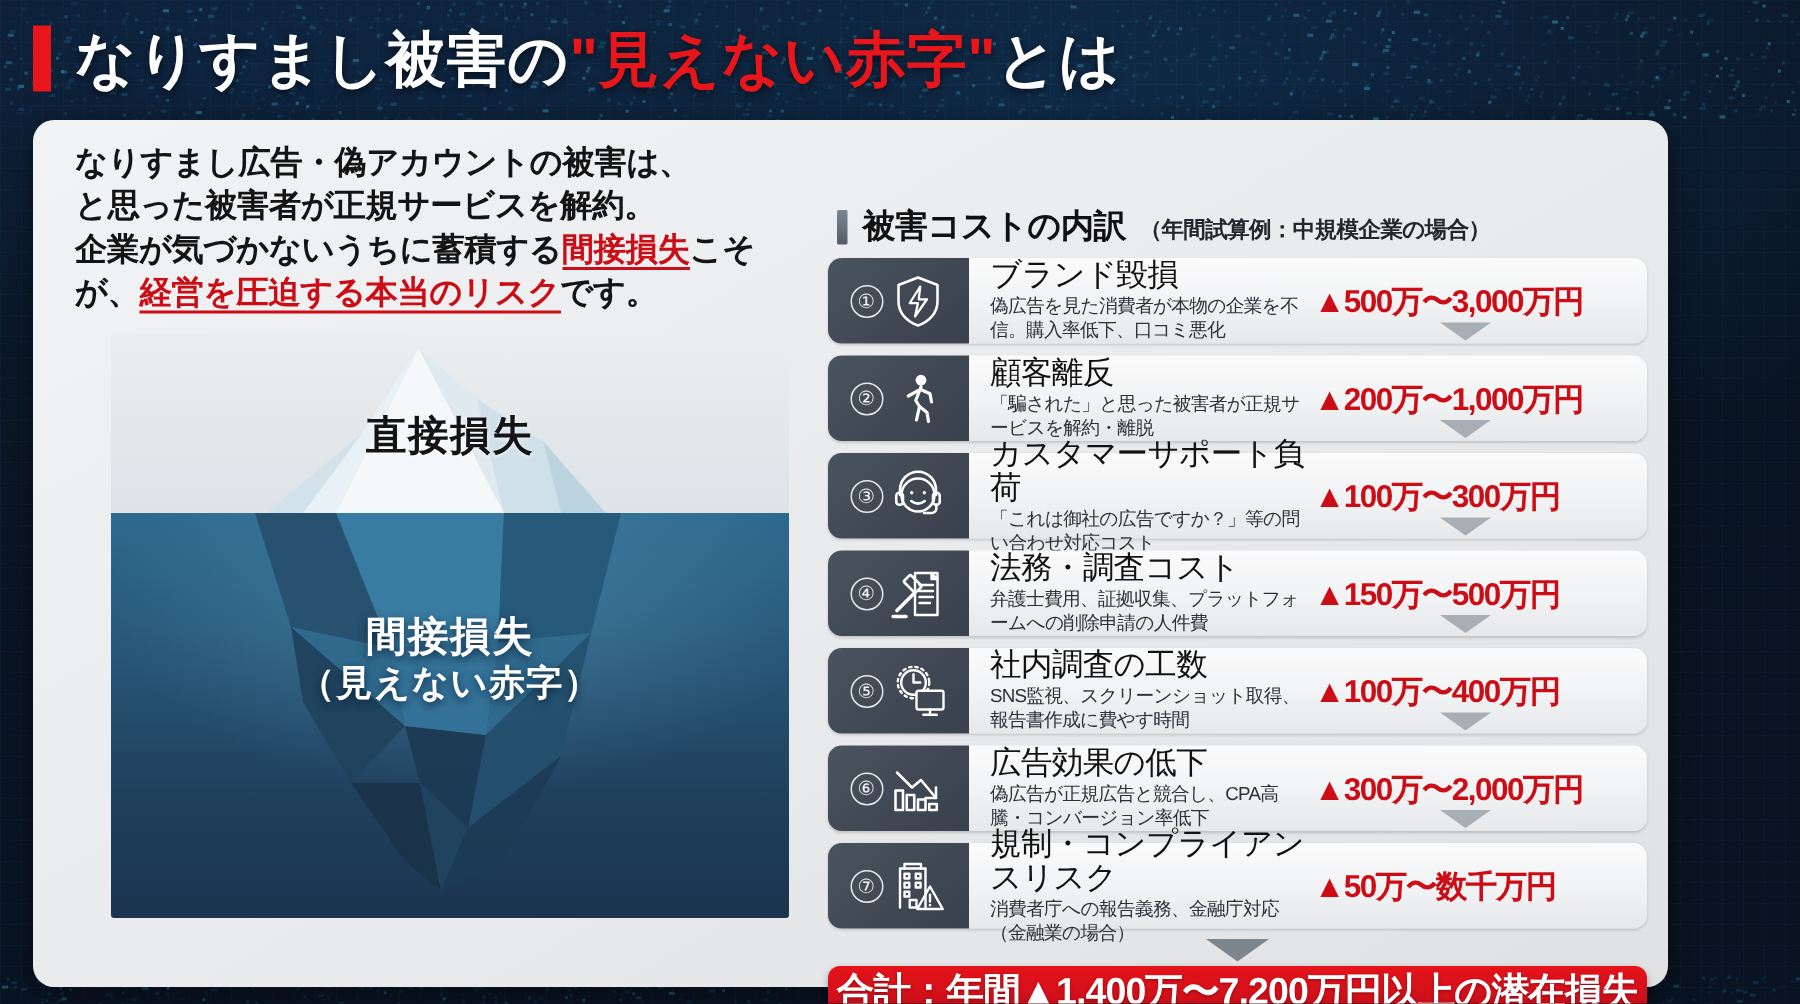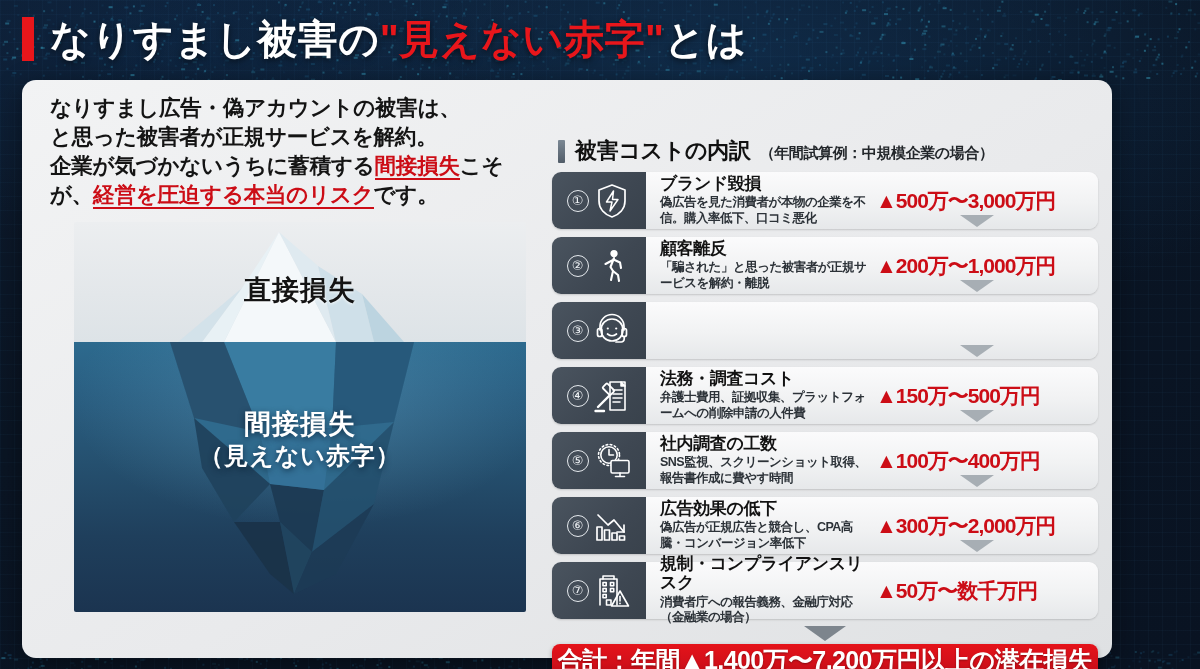--- a/index.html
+++ b/index.html
@@ -204,25 +204,25 @@
 
   .row-body {
     flex: 1;
     display: flex;
     align-items: center;
     padding: 0 6px 0 14px;
     min-width: 0;
   }
   .row-texts { flex: 1; min-width: 0; }
   .row-title {
-    font-size: 17px; font-weight: 700; color: #121212;
+    font-size: 21px; font-weight: 400; color: #121212;
     letter-spacing: -0.4px; line-height: 1.1;
   }
   .row-desc {
-    font-size: 12.5px; font-weight: 700; color: #2c3238;
+    font-size: 12.5px; font-weight: 400; color: #2c3238;
     letter-spacing: -0.5px; line-height: 1.25; margin-top: 2px;
   }
   .row-amount {
     flex: none;
     width: 216px;
     text-align: left;
     font-size: 21px;
     font-weight: 700;
     color: #cc0d16;
     letter-spacing: -1px;
@@ -1897,20 +1897,27 @@
                 <path d="M8 19 V15.5 A12 12 0 0 1 32 15.5 V19"></path>
                 <rect x="5.5" y="17.5" width="4.5" height="8" rx="2"></rect>
                 <rect x="30" y="17.5" width="4.5" height="8" rx="2"></rect>
                 <path d="M32.2 25.5 V28 A3 3 0 0 1 29.2 31 H24"></path>
                 <circle cx="15.8" cy="17.5" r="1.1" fill="#fff" stroke="none"></circle>
                 <circle cx="24.2" cy="17.5" r="1.1" fill="#fff" stroke="none"></circle>
                 <path d="M15.5 23 Q20 26.5 24.5 23"></path>
               </svg>
             </div>
           </div>
+          <div class="row-body">
+            <div class="row-texts">
+              <div class="row-title">カスタマーサポート負荷</div>
+              <div class="row-desc">「これは御社の広告ですか？」等の問い合わせ対応コスト</div>
+            </div>
+            <div class="row-amount">▲100万〜300万円</div>
+          </div>
           <div class="amt-arrow"></div>
         </div>
         <div class="cost-row">
           <div class="row-badge">
             <div class="row-num">④</div>
             <div class="row-ico">
               <svg viewBox="0 0 40 40" fill="none" stroke="#fff" stroke-width="1.6" stroke-linecap="round" stroke-linejoin="round">
                 <path d="M18 6 H33 V34 H18 Z"></path>
                 <path d="M29 6 L33 10 H29 Z" fill="#fff"></path>
                 <path d="M21 14 H30 M21 18 H30 M21 22 H30 M21 26 H28"></path>

